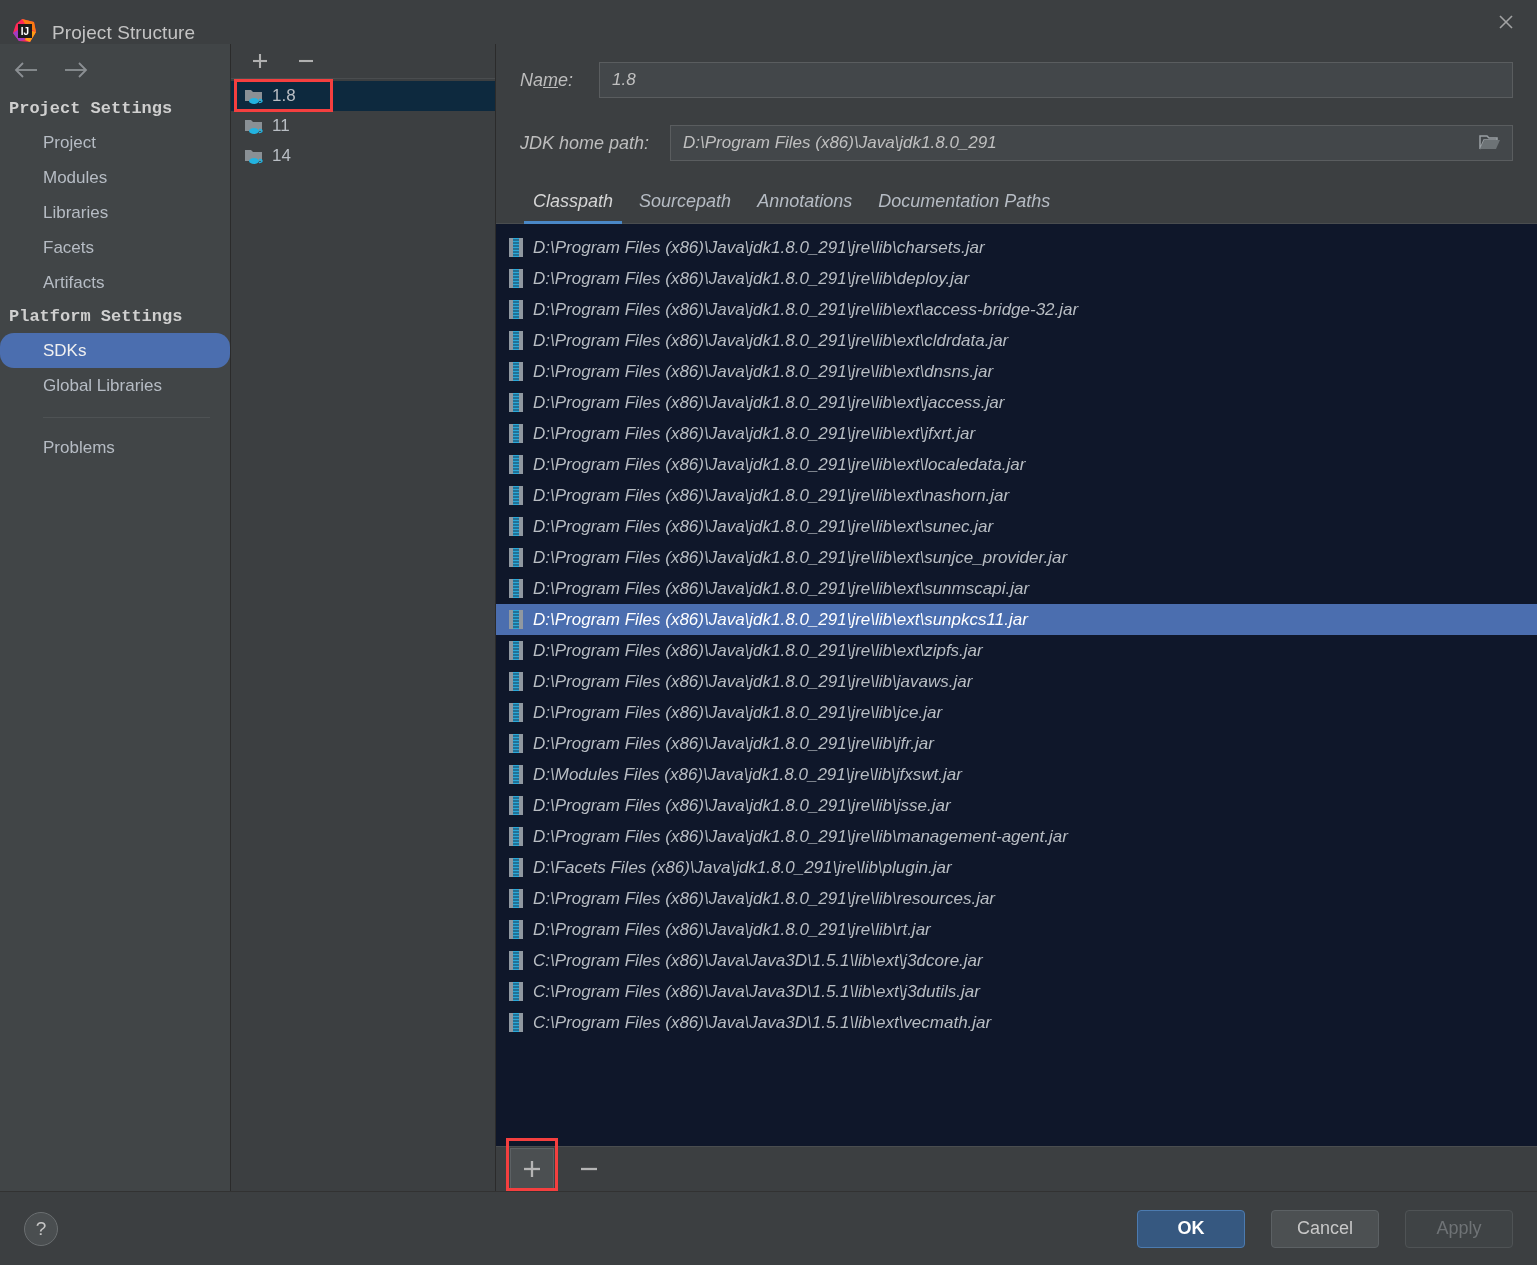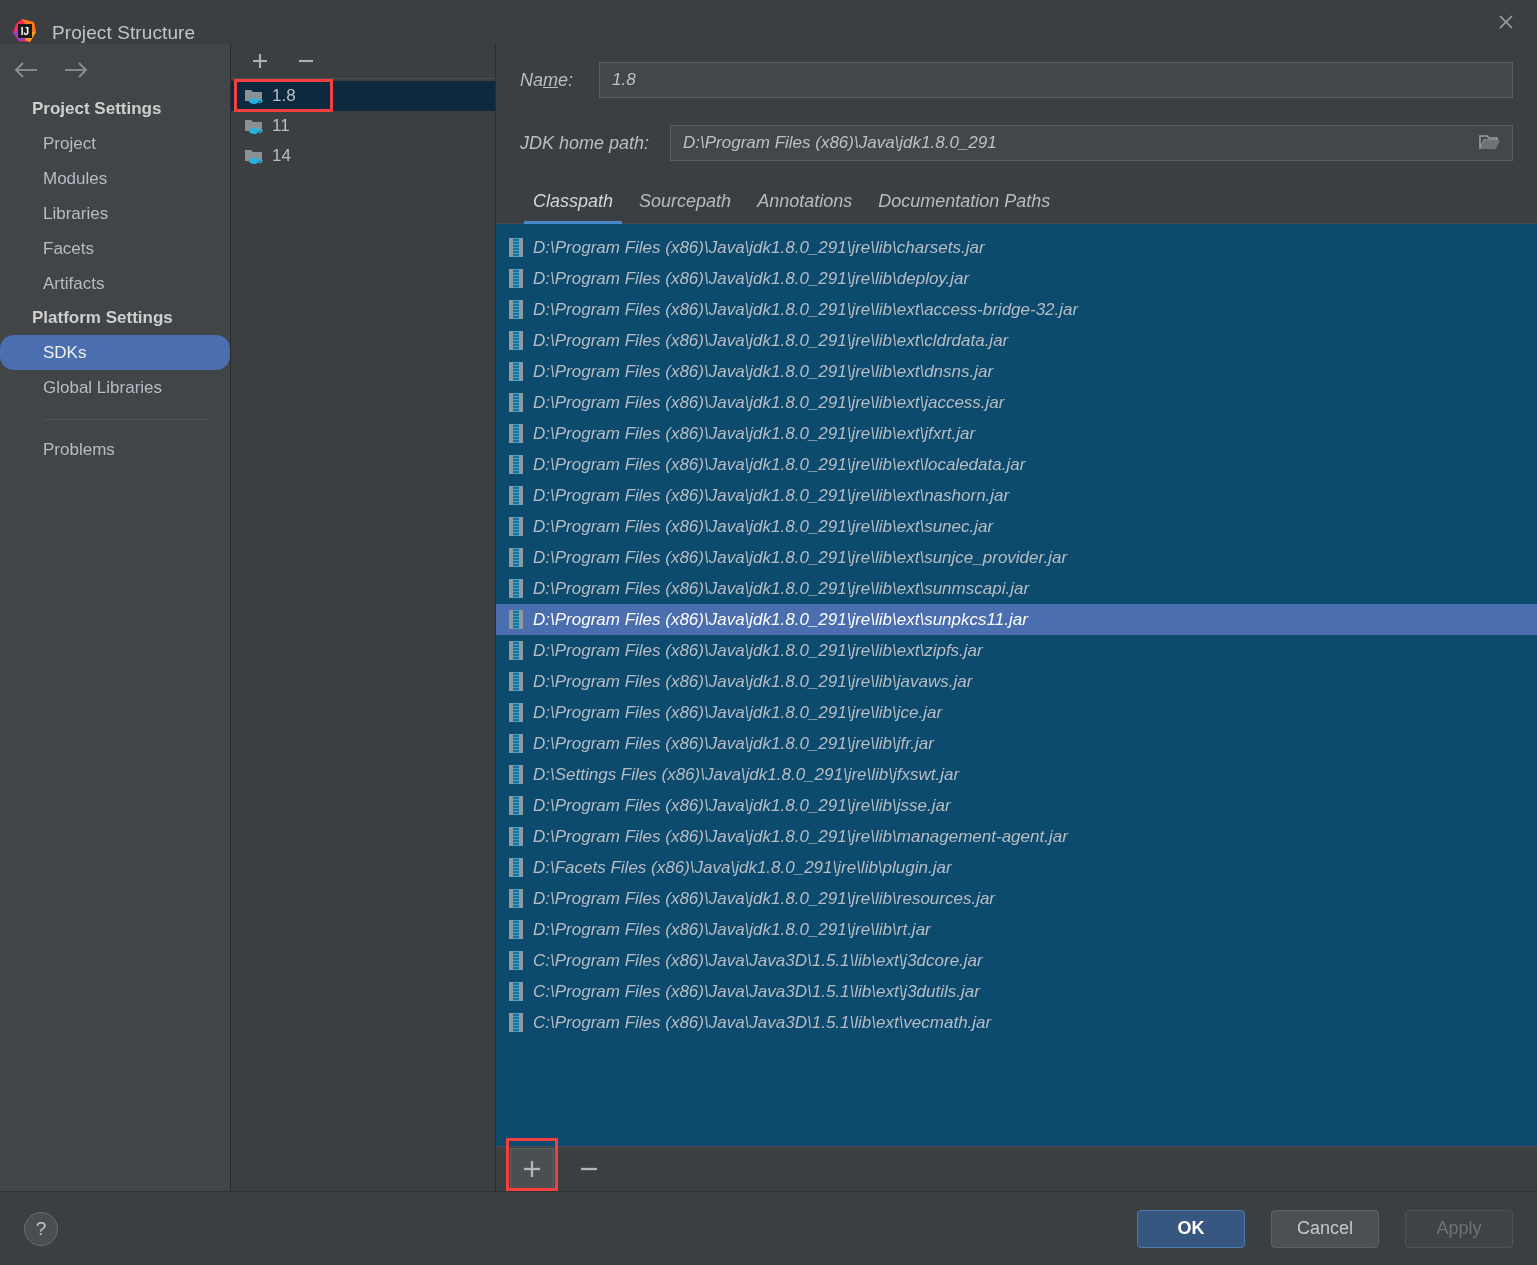--- a/index.html
+++ b/index.html
@@ -46,21 +46,22 @@
     width: 231px; flex: 0 0 231px;
     background: #414547;
     border-right: 1px solid #2b2b2b;
     display: flex; flex-direction: column;
     padding-top: 4px;
   }
   .nav-row { height: 44px; display: flex; align-items: center; padding-left: 10px; gap: 14px; }
   .nav-arrow { width: 34px; height: 30px; display: flex; align-items: center; justify-content: center; cursor: pointer; }
   .side-group {
     font-size: 17px; font-weight: bold; color: #cfcfcf;
-    padding: 7px 0 7px 32px;
+    padding: 7px 0 7px 9px;
+    font-family: Liberation Mono, monospace;
   }
   .side-item {
     font-size: 17px; color: #b6bcc4;
     padding: 7px 0 7px 43px;
     cursor: pointer; line-height: 21px;
   }
   .side-item.selected { background: #4b6eaf; color: #f0f0f0; border-radius: 14px; }
   .side-divider { height: 1px; background: #4e5254; margin: 14px 20px 12px 43px; }
 
   
@@ -130,21 +131,21 @@
   .tab.active { color: #d5d5d5; text-align: center; }
   .tab.active::after {
     content: ""; position: absolute; left: 4px; right: 4px; bottom: -1px;
     height: 3px; background: #4a88c7;
   }
 
   
   .cp-wrap {
     flex: 1 1 auto; min-height: 0;
     margin: 0 0 0 0;
-    background: #0c4a6e;
+    background: #0f172a;
     overflow: hidden;
     position: relative;
   }
   .cp-list { padding-top: 8px; }
   .cp-row {
     height: 31px; display: flex; align-items: center;
     padding-left: 13px; gap: 10px;
     font-size: 17px; color: #b8bdc3;
     cursor: pointer; white-space: nowrap;
   }
@@ -595,21 +596,21 @@
                   <rect x="4" y="0" width="6" height="19" fill="#2aa8d8"></rect>
                   <g stroke="#1b3a52" stroke-width="1">
                     <line x1="4" y1="2" x2="10" y2="2"></line>
                     <line x1="4" y1="5" x2="10" y2="5"></line>
                     <line x1="4" y1="8" x2="10" y2="8"></line>
                     <line x1="4" y1="11" x2="10" y2="11"></line>
                     <line x1="4" y1="14" x2="10" y2="14"></line>
                     <line x1="4" y1="17" x2="10" y2="17"></line>
                   </g>
                 </svg></span>
-              <span>D:\Settings Files (x86)\Java\jdk1.8.0_291\jre\lib\jfxswt.jar</span>
+              <span>D:\Modules Files (x86)\Java\jdk1.8.0_291\jre\lib\jfxswt.jar</span>
             </div>
             <div class="cp-row">
               <span class="jar-icon"><svg width="14" height="19" viewBox="0 0 14 19">
                   <rect x="0" y="0" width="14" height="19" fill="#9098a0"></rect>
                   <rect x="4" y="0" width="6" height="19" fill="#2aa8d8"></rect>
                   <g stroke="#1b3a52" stroke-width="1">
                     <line x1="4" y1="2" x2="10" y2="2"></line>
                     <line x1="4" y1="5" x2="10" y2="5"></line>
                     <line x1="4" y1="8" x2="10" y2="8"></line>
                     <line x1="4" y1="11" x2="10" y2="11"></line>

